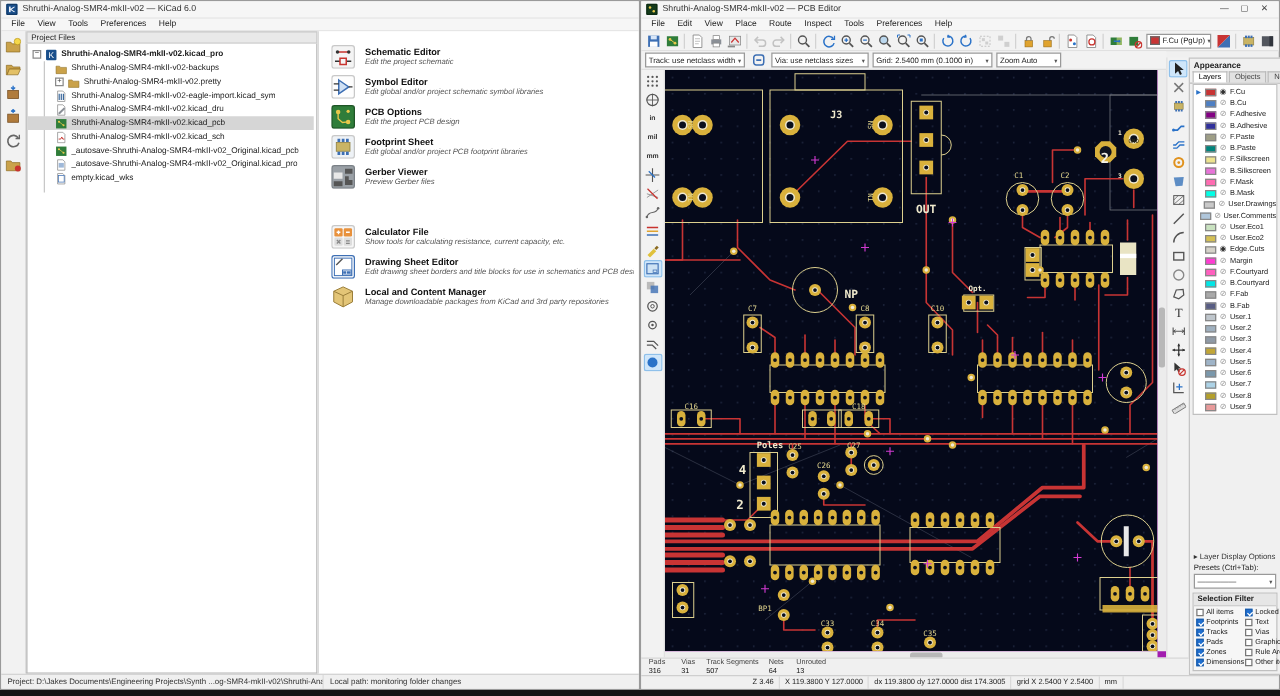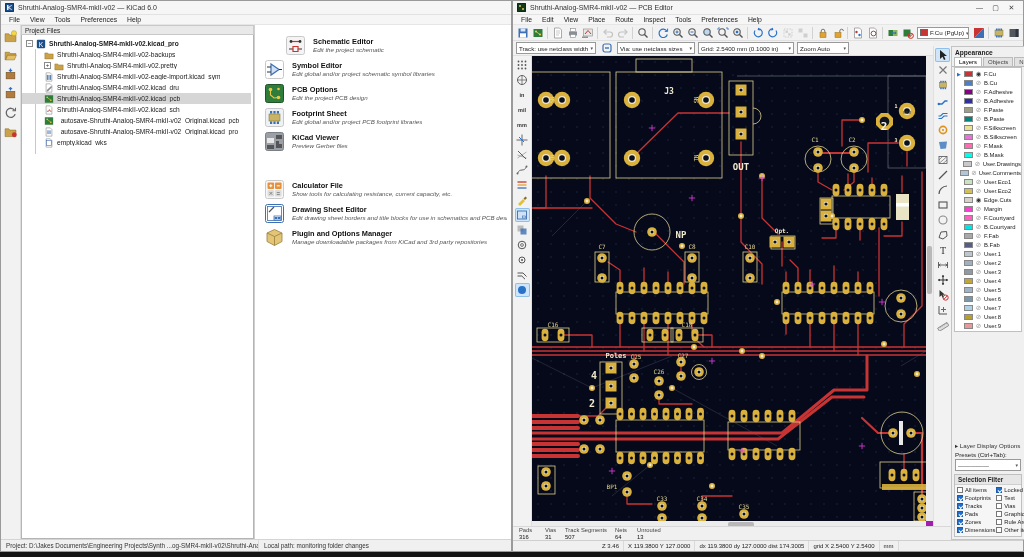--- a/index.html
+++ b/index.html
@@ -270,21 +270,21 @@
                   <path d="M2.5,1 h5 l2,2 v8 h-7 z" fill="#fff" stroke="#888" stroke-width="0.7"></path>
                   <rect x="3.2" y="2.8" width="5.6" height="6.4" fill="none" stroke="#3d6fb4" stroke-width="0.7"></rect>
                 </svg>
               </span>
               <span class="lbl">empty.kicad_wks</span>
             </div>
           </div>
       </div>
 
       <div class="launcher" id="launcher">
-          <div class="tool-row" style="top: 8px; margin-left: 21px;">
+          <div class="tool-row" style="top: 8px;">
             <span class="tool-icon">
               <svg viewBox="0 0 19 19">
                 <rect x="0.5" y="0.5" width="18" height="18" rx="2" fill="#f4f4f4" stroke="#c8c8c8"></rect>
                 <path d="M3,13 h4 M12,13 h4" stroke="#333" stroke-width="1.2"></path>
                 <path d="M7,10.5 h5 v5 h-5 z" fill="none" stroke="#c8332e" stroke-width="1.2"></path>
                 <path d="M5,5.5 h9" stroke="#c8332e" stroke-width="1.2"></path>
                 <circle cx="5" cy="5.5" r="1.4" fill="#333"></circle>
                 <circle cx="14" cy="5.5" r="1.4" fill="#333"></circle>
               </svg>
             </span>
@@ -344,21 +344,21 @@
           <div class="tool-row" style="top: 104px;">
             <span class="tool-icon">
               <svg viewBox="0 0 19 19">
                 <rect x="0.5" y="0.5" width="18" height="18" rx="2" fill="#9aa0a6" stroke="#7a8086"></rect>
                 <path d="M2,6 h7 v5 h-7 z" fill="#e8e8e8"></path>
                 <path d="M11,3 h6 v4 h-6 z M11,9 v7 h6 v-4 h-3 v-3 z" fill="#555"></path>
                 <path d="M2,13 h7 v4 h-7 z" fill="#555"></path>
               </svg>
             </span>
             <span class="tool-text">
-              <span class="tool-title">KiCad Viewer</span>
+              <span class="tool-title">Gerber Viewer</span>
               <span class="tool-desc">Preview Gerber files</span>
             </span>
           </div>
           <div class="tool-row" style="top: 152px;">
             <span class="tool-icon">
               <svg viewBox="0 0 19 19">
                 <rect x="0.5" y="0.5" width="18" height="18" rx="2" fill="#f6f6f6" stroke="#c8c8c8"></rect>
                 <rect x="2.5" y="2.5" width="6.6" height="6.6" rx="1" fill="#e8913c"></rect>
                 <rect x="10" y="2.5" width="6.6" height="6.6" rx="1" fill="#e8913c"></rect>
                 <rect x="2.5" y="10" width="6.6" height="6.6" rx="1" fill="#ddd"></rect>
@@ -393,21 +393,21 @@
             </span>
           </div>
           <div class="tool-row" style="top: 200px;">
             <span class="tool-icon">
               <svg viewBox="0 0 19 19">
                 <path d="M9.5,1.5 L17,5 V13.5 L9.5,17.5 L2,13.5 V5 z" fill="#e3c577" stroke="#9a7e3a" stroke-width="0.8"></path>
                 <path d="M2,5 L9.5,8.5 L17,5 M9.5,8.5 V17.5" fill="none" stroke="#9a7e3a" stroke-width="0.8"></path>
               </svg>
             </span>
             <span class="tool-text">
-              <span class="tool-title">Plugin and Options Manager</span>
+              <span class="tool-title">Local and Content Manager</span>
               <span class="tool-desc">Manage downloadable packages from KiCad and 3rd party repositories</span>
             </span>
           </div>
         </div>
     </div>
 
     <div class="statusbar">
       <span class="cell" style="width:258px;">Project: D:\Jakes Documents\Engineering Projects\Synth ...og-SMR4-mkII-v02\Shruthi-Analog-SMR4-mkII-v02.kica...</span>
       <span class="cell" style="border-right:none;">Local path: monitoring folder changes</span>
     </div>

